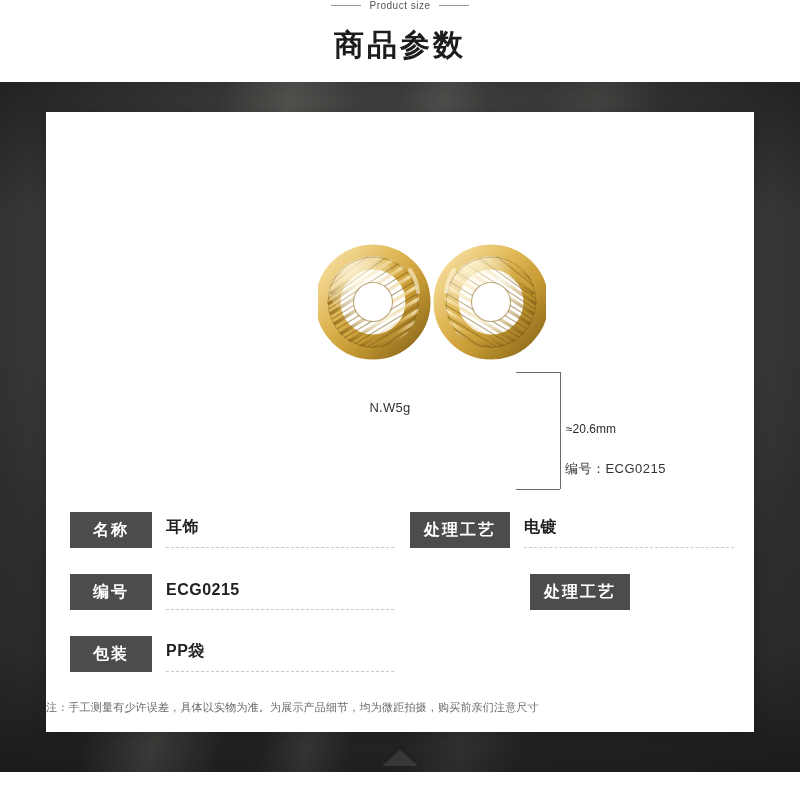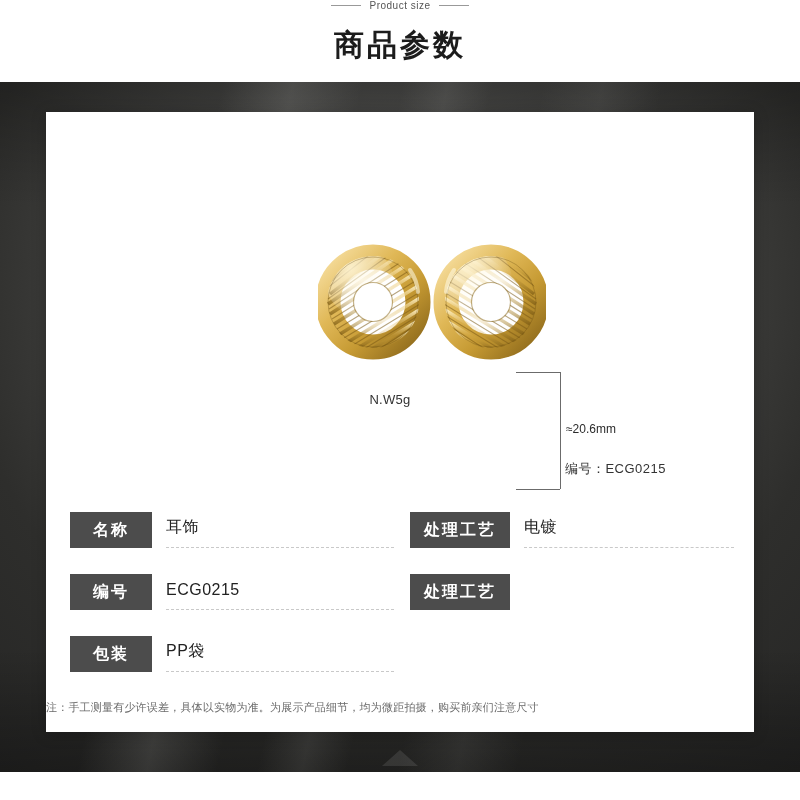--- a/index.html
+++ b/index.html
@@ -95,21 +95,21 @@
   .earrings {
     position: absolute;
     left: 272px;
     top: 0;
     width: 228px;
     height: 120px;
   }
 
   .nw-label {
     position: absolute;
-    top: 150px;
+    top: 158px;
     left: 0;
     width: 708px;
     text-align: center;
     font-size: 13px;
     color: #333;
     letter-spacing: .3px;
   }
   .nw-label span { margin-left: -20px; display: inline-block; }
 
   
@@ -165,20 +165,21 @@
   }
   .spec-row {
     display: flex;
     gap: 0;
     margin-bottom: 26px;
   }
   .spec-cell {
     display: flex;
     align-items: flex-start;
     width: 340px;
+    justify-content: center;
   }
   .spec-key {
     background: #4c4c4c;
     color: #ffffff;
     font-size: 16px;
     font-weight: bold;
     letter-spacing: 2px;
     padding: 6px 14px;
     min-width: 82px;
     text-align: center;
@@ -192,20 +193,21 @@
     border-bottom: 1px dashed #c9c9c9;
     align-self: stretch;
     display: flex;
     align-items: center;
     margin-right: 16px;
   }
   .spec-val {
     font-size: 16px;
     color: #222;
     letter-spacing: .5px;
+    font-weight: bold;
   }
   .spec-cell.empty .spec-key,
   .spec-cell.empty .spec-val-wrap { visibility: hidden; }
 
   
   .note {
     position: absolute;
     top: 588px;
     left: 0;
     width: 652px;

